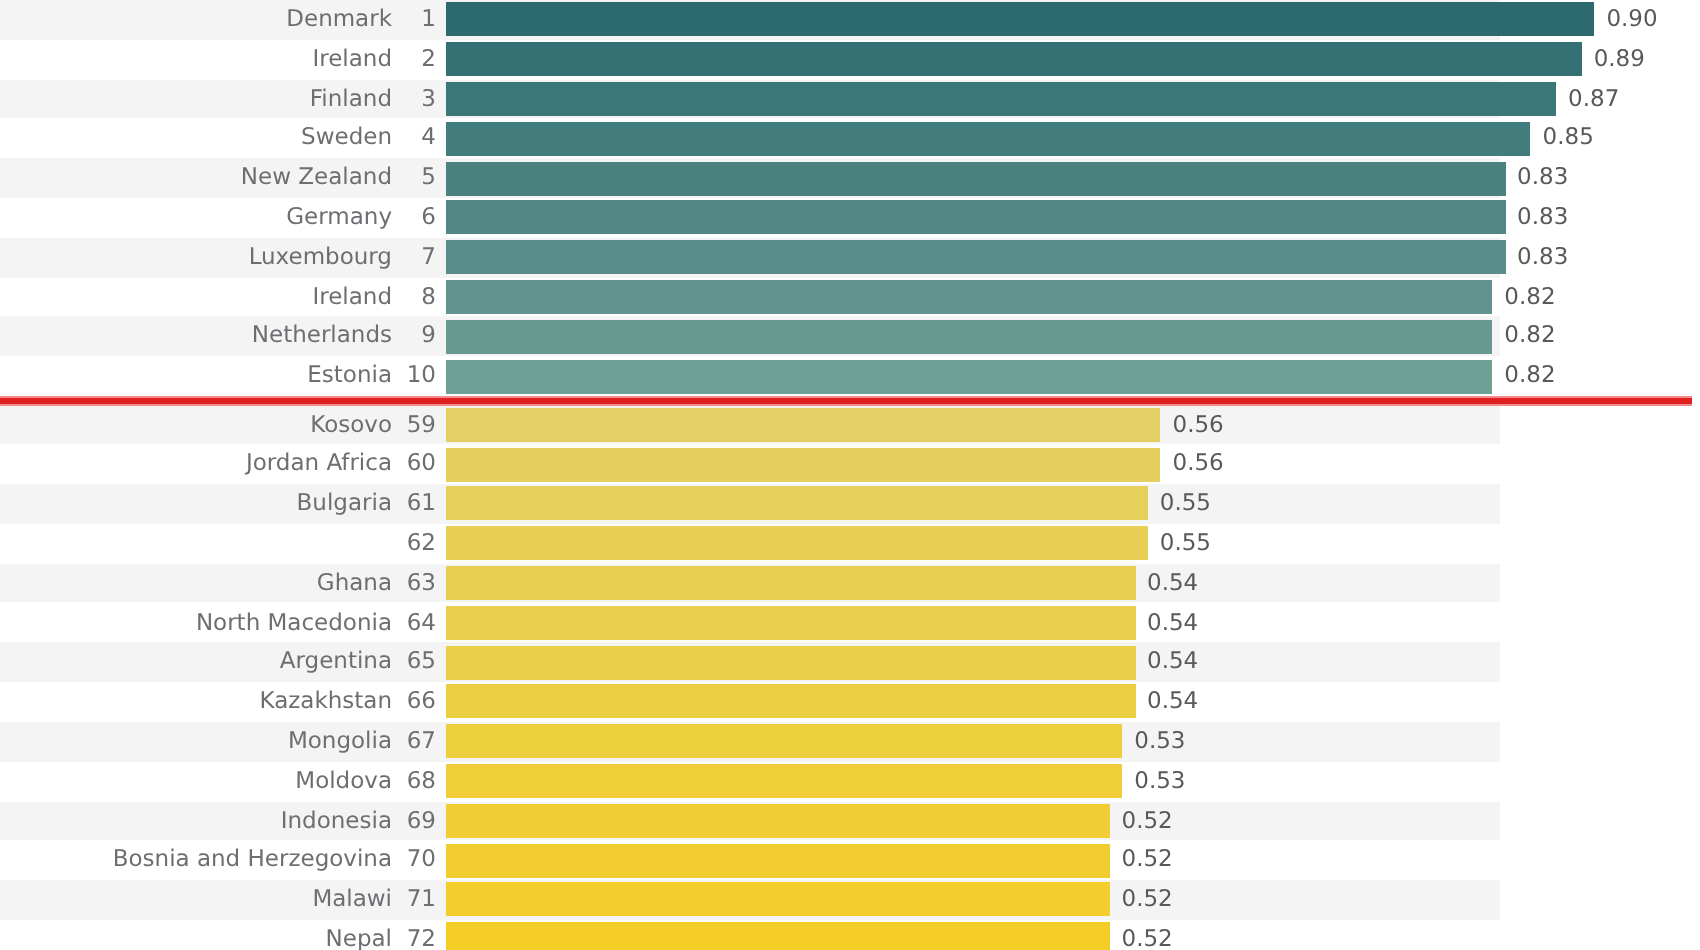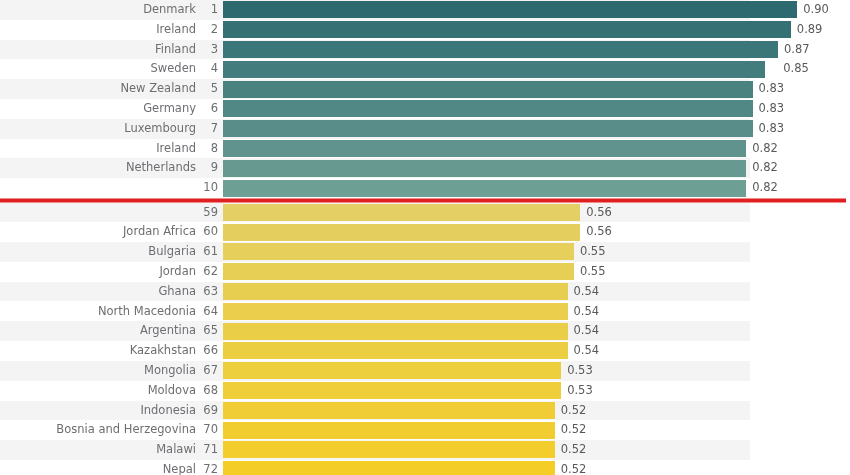--- a/index.html
+++ b/index.html
@@ -135,21 +135,21 @@
       </div>
       <div class="value" style="left: 784.06px;">0.87</div>
     </div>
     <div class="row odd" style="top: 59.4px;">
       <div class="row-stripe"></div>
       <div class="label">Sweden</div>
       <div class="rank">4</div>
       <div class="bar-wrap" style="width: 542.3px;">
         <div class="bar" style="background: rgb(67, 124, 124);"></div>
       </div>
-      <div class="value" style="left: 771.3px; margin-left: 12px;">0.85</div>
+      <div class="value" style="left: 771.3px;">0.85</div>
     </div>
     <div class="row" style="top: 79.2px;">
       <div class="row-stripe"></div>
       <div class="label">New Zealand</div>
       <div class="rank">5</div>
       <div class="bar-wrap" style="width: 529.54px;">
         <div class="bar" style="background: rgb(74, 130, 128);"></div>
       </div>
       <div class="value" style="left: 758.54px;">0.83</div>
     </div>
@@ -184,29 +184,31 @@
       <div class="row-stripe"></div>
       <div class="label">Netherlands</div>
       <div class="rank">9</div>
       <div class="bar-wrap" style="width: 523.16px;">
         <div class="bar" style="background: rgb(103, 153, 145);"></div>
       </div>
       <div class="value" style="left: 752.16px;">0.82</div>
     </div>
     <div class="row odd" style="top: 178.2px;">
       <div class="row-stripe"></div>
+      <div class="label">Estonia</div>
       <div class="rank">10</div>
       <div class="bar-wrap" style="width: 523.16px;">
         <div class="bar" style="background: rgb(110, 159, 149);"></div>
       </div>
       <div class="value" style="left: 752.16px;">0.82</div>
     </div>
     <div class="divider" style="top: 198.5px;"></div>
     <div class="row" style="top: 202.5px;">
       <div class="row-stripe"></div>
+      <div class="label">Kosovo</div>
       <div class="rank">59</div>
       <div class="bar-wrap" style="width: 357.28px;">
         <div class="bar" style="background: rgb(227, 207, 99);"></div>
       </div>
       <div class="value" style="left: 586.28px;">0.56</div>
     </div>
     <div class="row odd" style="top: 222.3px;">
       <div class="row-stripe"></div>
       <div class="label">Jordan Africa</div>
       <div class="rank">60</div>
@@ -219,21 +221,20 @@
       <div class="row-stripe"></div>
       <div class="label">Bulgaria</div>
       <div class="rank">61</div>
       <div class="bar-wrap" style="width: 350.9px;">
         <div class="bar" style="background: rgb(230, 207, 90);"></div>
       </div>
       <div class="value" style="left: 579.9px;">0.55</div>
     </div>
     <div class="row odd" style="top: 261.9px;">
       <div class="row-stripe"></div>
-      <div class="label">Jordan</div>
       <div class="rank">62</div>
       <div class="bar-wrap" style="width: 350.9px;">
         <div class="bar" style="background: rgb(231, 207, 85);"></div>
       </div>
       <div class="value" style="left: 579.9px;">0.55</div>
     </div>
     <div class="row" style="top: 281.7px;">
       <div class="row-stripe"></div>
       <div class="label">Ghana</div>
       <div class="rank">63</div>

